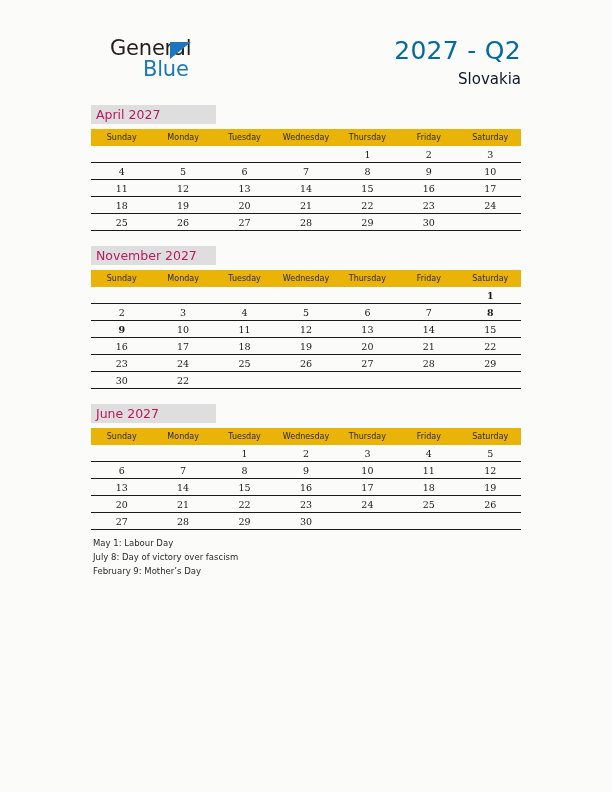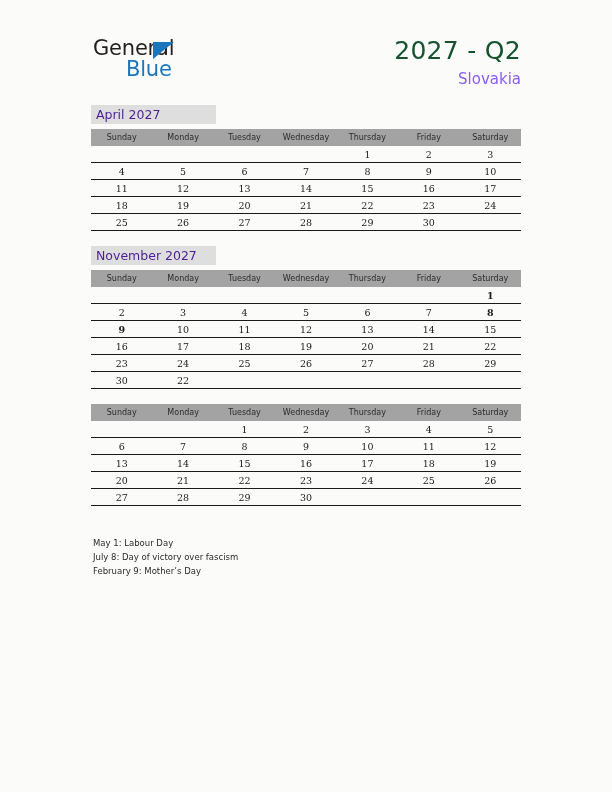--- a/index.html
+++ b/index.html
@@ -18,21 +18,21 @@
   
   .page-header {
     position: absolute;
     left: 0;
     top: 0;
     width: 612px;
     height: 100px;
   }
   .logo {
     position: absolute;
-    left: 93px;
+    left: 110px;
     top: 36px;
     width: 180px;
     height: 46px;
   }
   .logo-line1 {
     position: absolute;
     left: 0;
     top: 0;
     font-size: 21px;
     letter-spacing: -0.2px;
@@ -61,29 +61,29 @@
   }
 
   .title-block {
     position: absolute;
     right: 91px;
     top: 36px;
     text-align: right;
   }
   .title-main {
     font-size: 25px;
-    color: #14532d;
+    color: #0369a1;
     font-family: "DejaVu Sans", sans-serif;
     font-weight: 400;
     line-height: 30px;
     letter-spacing: 0.3px;
   }
   .title-sub {
     font-size: 15px;
-    color: #8b5cf6;
+    color: #0f172a;
     font-family: "DejaVu Sans", sans-serif;
     font-weight: 400;
     line-height: 22px;
     margin-top: 2px;
   }
 
   
   .months {
     position: absolute;
     left: 91px;
@@ -97,33 +97,33 @@
     width: 125px;
     height: 19px;
     background: #dedede;
     display: flex;
     align-items: center;
     padding-left: 5px;
     box-sizing: border-box;
   }
   .month-title {
     font-size: 12.5px;
-    color: #4c1d95;
+    color: #be185d;
     font-family: "DejaVu Sans", sans-serif;
     font-weight: 400;
   }
 
   table.cal {
     width: 430px;
     border-collapse: collapse;
     table-layout: fixed;
     margin-top: 5px;
   }
   table.cal th {
-    background: #a3a3a3;
+    background: #eab308;
     font-size: 8px;
     font-weight: 400;
     color: #2b2b2b;
     font-family: "DejaVu Sans", sans-serif;
     height: 17px;
     text-align: center;
     border: none;
     padding: 0;
   }
   table.cal td {
@@ -317,20 +317,23 @@
             <td class="empty">&nbsp;</td>
             <td class="empty">&nbsp;</td>
             <td class="empty">&nbsp;</td>
             <td class="empty">&nbsp;</td>
             <td class="empty">&nbsp;</td>
           </tr>
         </tbody>
       </table>
     </div>
     <div class="month-block">
+      <div class="month-title-bar">
+        <span class="month-title">June 2027</span>
+      </div>
       <table class="cal">
         <thead>
           <tr>
             <th>Sunday</th>
             <th>Monday</th>
             <th>Tuesday</th>
             <th>Wednesday</th>
             <th>Thursday</th>
             <th>Friday</th>
             <th>Saturday</th>

